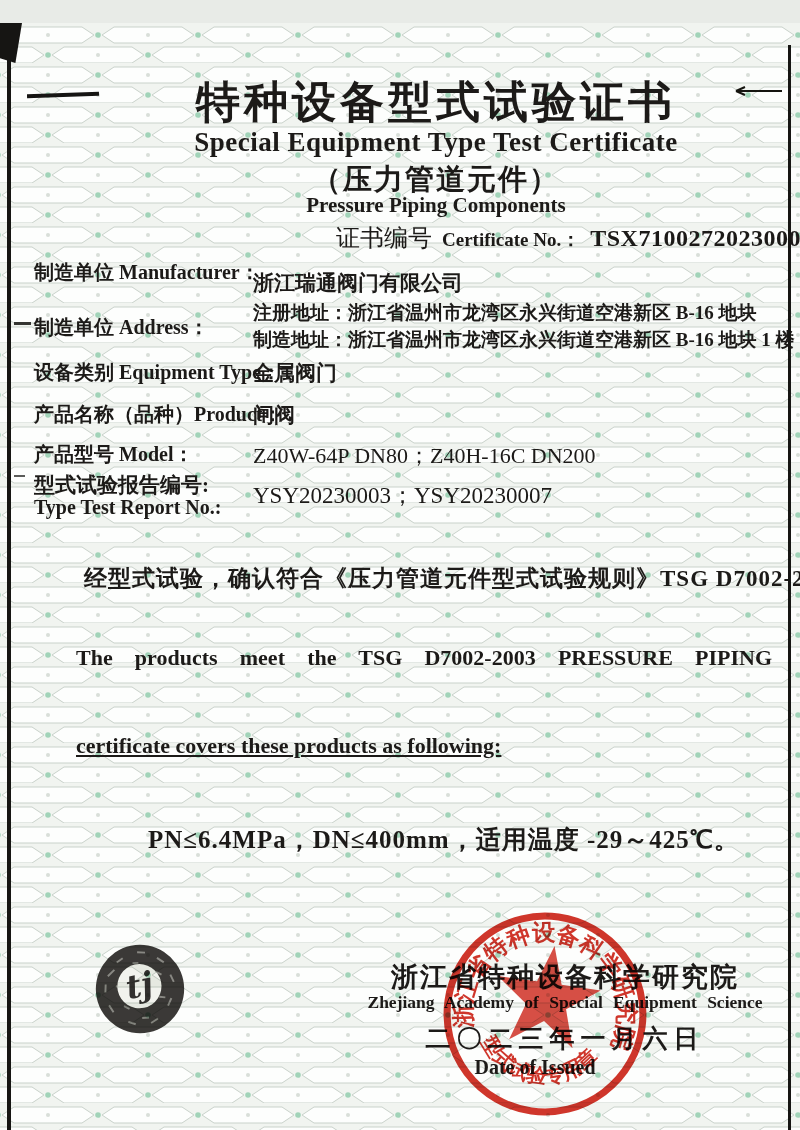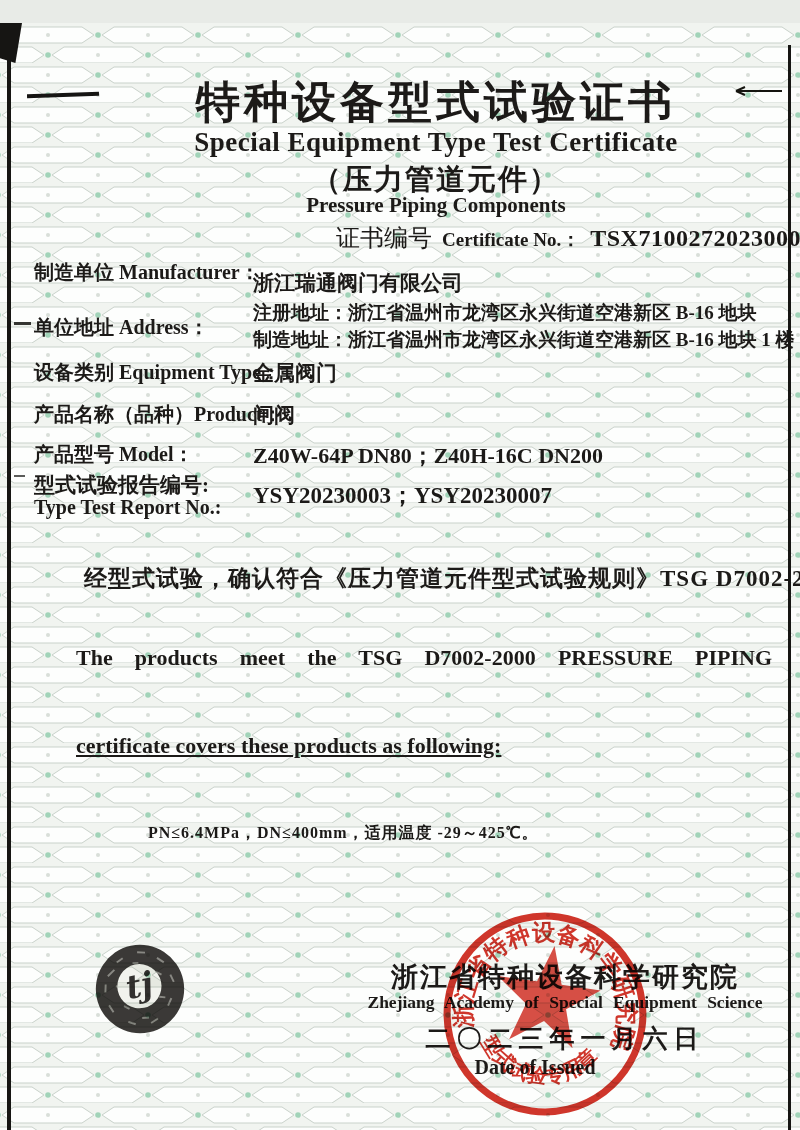--- a/index.html
+++ b/index.html
@@ -19,21 +19,21 @@
   .certline .en{font-size:19px;font-weight:700;}
   .certline .val{font-size:24px;font-weight:700;letter-spacing:0.5px;}
   
   .flabel{left:34px;font-size:20px;font-weight:700;}
   .fvalue{left:253px;font-size:21px;font-weight:600;}
   .addr{font-size:19px;}
   
   .cnpara{font-size:23px;font-weight:600;letter-spacing:1px;}
   .enline{left:76px;width:696px;font-size:22px;font-weight:700;text-align:justify;text-align-last:justify;}
   .enline.last{text-align-last:left;text-decoration:underline;}
-  .spec{left:148px;top:800px;font-size:16px;font-weight:700;letter-spacing:1px;}
+  .spec{left:148px;top:800px;font-size:25px;font-weight:700;letter-spacing:1px;}
   
   .issuer-cn{left:330px;width:470px;top:936px;text-align:center;font-size:27px;font-weight:700;letter-spacing:2px;}
   .issuer-en{left:330px;width:470px;top:969px;text-align:center;font-size:17.5px;font-weight:700;word-spacing:6px;}
   .date-cn{left:330px;width:470px;top:999px;text-align:center;font-size:25px;font-weight:600;letter-spacing:6px;}
   .date-en{left:300px;width:470px;top:1033px;text-align:center;font-size:20px;font-weight:700;}
   
   .seal{position:absolute;left:438px;top:884px;z-index:5;mix-blend-mode:multiply;opacity:.95;}
   .logo{position:absolute;left:92px;top:918px;z-index:5;mix-blend-mode:multiply;opacity:.93;}
   
   .art{position:absolute;background:#161513;z-index:6;}
@@ -70,40 +70,40 @@
 
   <div class="abs certline">
     <span class="cn">证书编号</span>
     <span class="en">Certificate No.：</span>
     <span class="val">TSX71002720230002</span>
   </div>
 
   <div class="abs flabel" style="top:236px">制造单位 Manufacturer：</div>
   <div class="abs fvalue" style="top:246px">浙江瑞通阀门有限公司</div>
 
-  <div class="abs flabel" style="top:291px">单位地址 Address：</div>
+  <div class="abs flabel" style="top:291px">制造单位 Address：</div>
   <div class="abs fvalue addr" style="top:277px">注册地址：浙江省温州市龙湾区永兴街道空港新区 B-16 地块</div>
   <div class="abs fvalue addr" style="top:304px">制造地址：浙江省温州市龙湾区永兴街道空港新区 B-16 地块 1 楼 1 车间</div>
 
   <div class="abs flabel" style="top:336px">设备类别 Equipment Type：</div>
   <div class="abs fvalue" style="top:336px">金属阀门</div>
 
   <div class="abs flabel" style="top:378px">产品名称（品种）Product：</div>
   <div class="abs fvalue" style="top:378px">闸阀</div>
 
   <div class="abs flabel" style="top:418px">产品型号 Model：</div>
-  <div class="abs fvalue" style="top:418px;font-weight:700;font-size:22px">Z40W-64P DN80；Z40H-16C DN200</div>
+  <div class="abs fvalue" style="top:418px;font-weight:400;font-size:22px">Z40W-64P DN80；Z40H-16C DN200</div>
 
   <div class="abs flabel" style="top:473px;font-size:20px">Type Test Report No.:</div>
   <div class="abs flabel" style="top:448px;font-size:21px">型式试验报告编号:</div>
-  <div class="abs fvalue" style="top:457px;font-weight:700;font-size:23px">YSY20230003；YSY20230007</div>
+  <div class="abs fvalue" style="top:457px;font-weight:400;font-size:23px">YSY20230003；YSY20230007</div>
 
   <div class="abs cnpara" style="left:84px;top:540px">经型式试验，确认符合《压力管道元件型式试验规则》TSG D7002-2006</div>
 
-  <div class="abs enline" style="top:622px">The products meet the TSG D7002-2000 PRESSURE PIPING</div>
+  <div class="abs enline" style="top:622px">The products meet the TSG D7002-2003 PRESSURE PIPING</div>
   <div class="abs enline last" style="top:710px">certificate covers these products as following:</div>
 
   <div class="abs spec">PN≤6.4MPa，DN≤400mm，适用温度 -29～425℃。</div>
 
   <div class="abs issuer-cn">浙江省特种设备科学研究院</div>
   <div class="abs issuer-en">Zhejiang Academy of Special Equipment Science</div>
   <div class="abs date-en">Date of Issued</div>
   <div class="abs date-cn">二〇二三年一月六日</div>
 
   <svg class="logo" width="96" height="96" viewBox="0 0 100 100">

